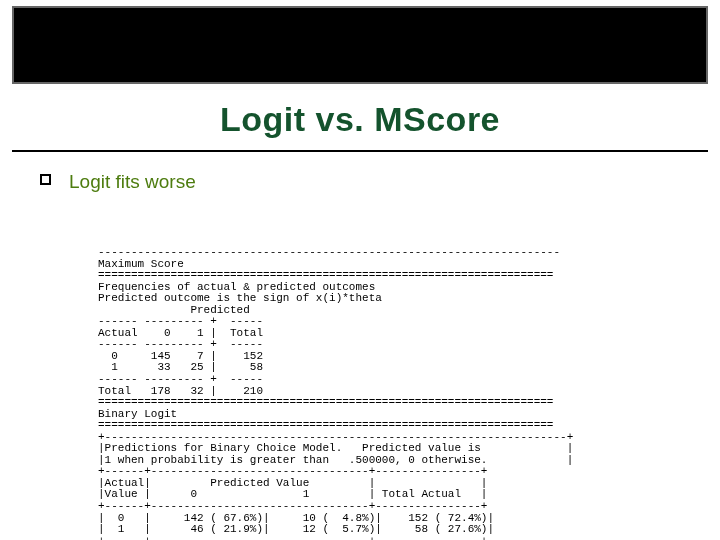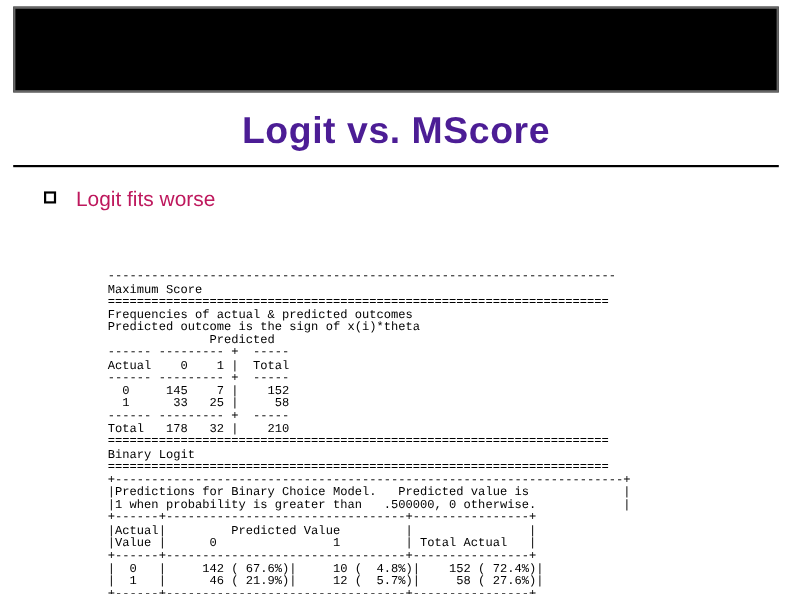--- a/index.html
+++ b/index.html
@@ -34,21 +34,21 @@
     left: 0;
     width: 100%;
     text-align: center;
   }
   .title {
     display: inline-block;
     font-family: Verdana, Geneva, sans-serif;
     font-weight: 700;
     font-size: 34px;
     letter-spacing: 0.5px;
-    color: #4c1d95;
+    color: #14532d;
     padding: 0 10px 6px 10px;
   }
   .title-rule {
     position: absolute;
     left: 12px;
     right: 12px;
     top: 150px;
     height: 0;
     border-top: 2px solid #000;
   }
@@ -69,21 +69,21 @@
     border: 2px solid #000;
     margin-top: 4px;
     margin-right: 18px;
     flex: 0 0 auto;
     box-sizing: border-box;
   }
   .bullet-text {
     font-family: Verdana, Geneva, sans-serif;
     font-size: 19px;
     line-height: 1.3;
-    color: #be185d;
+    color: #4d7c0f;
   }
   .mono-block {
     position: absolute;
     top: 236px;
     left: 98px;
     font-family: "Courier New", Courier, monospace;
     font-size: 11px;
     line-height: 1.05;
     white-space: pre;
     color: #000;

